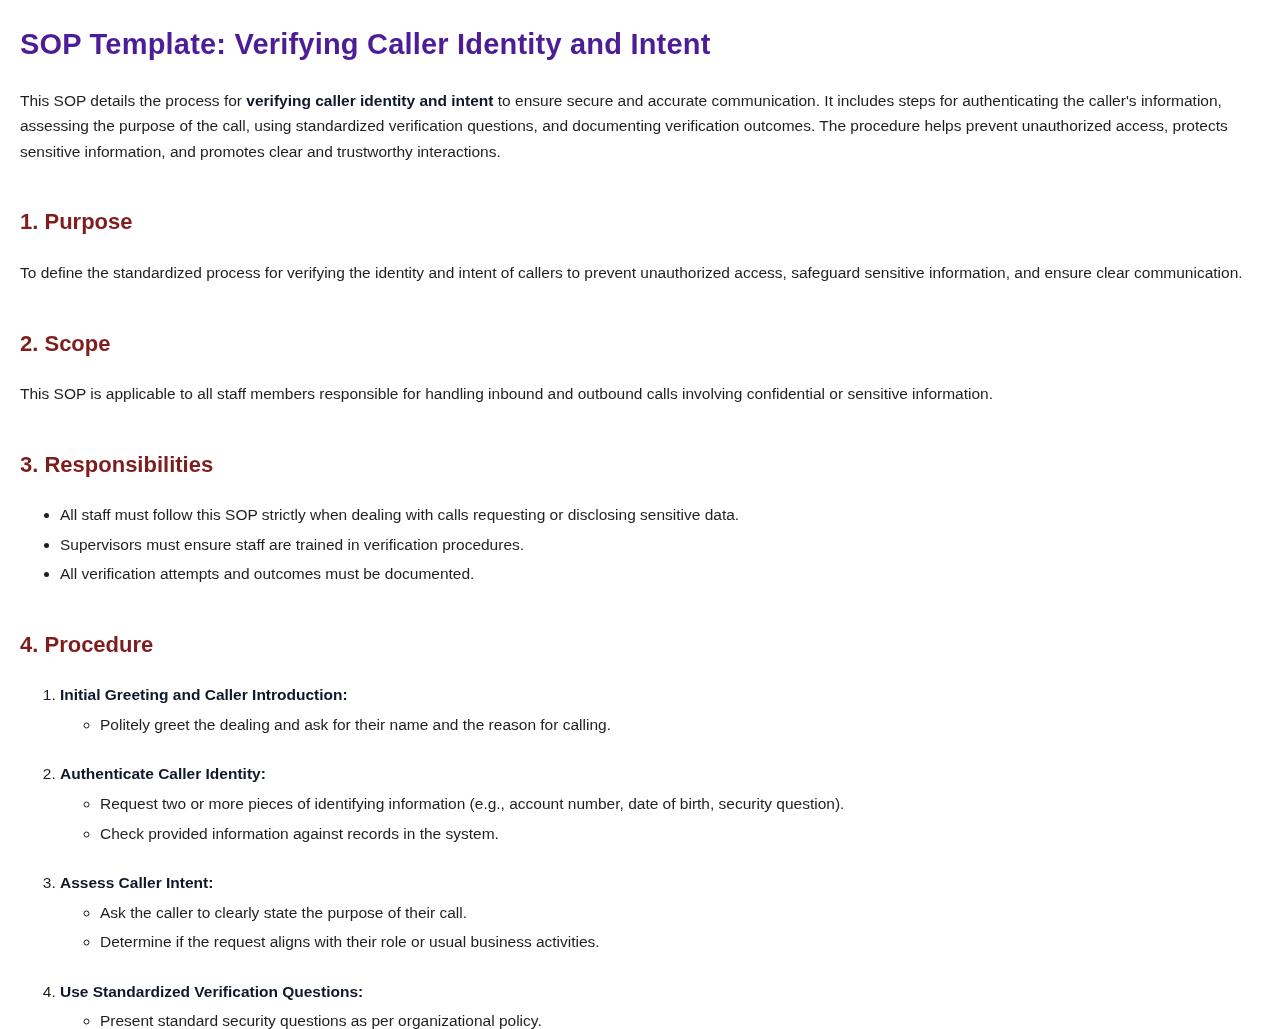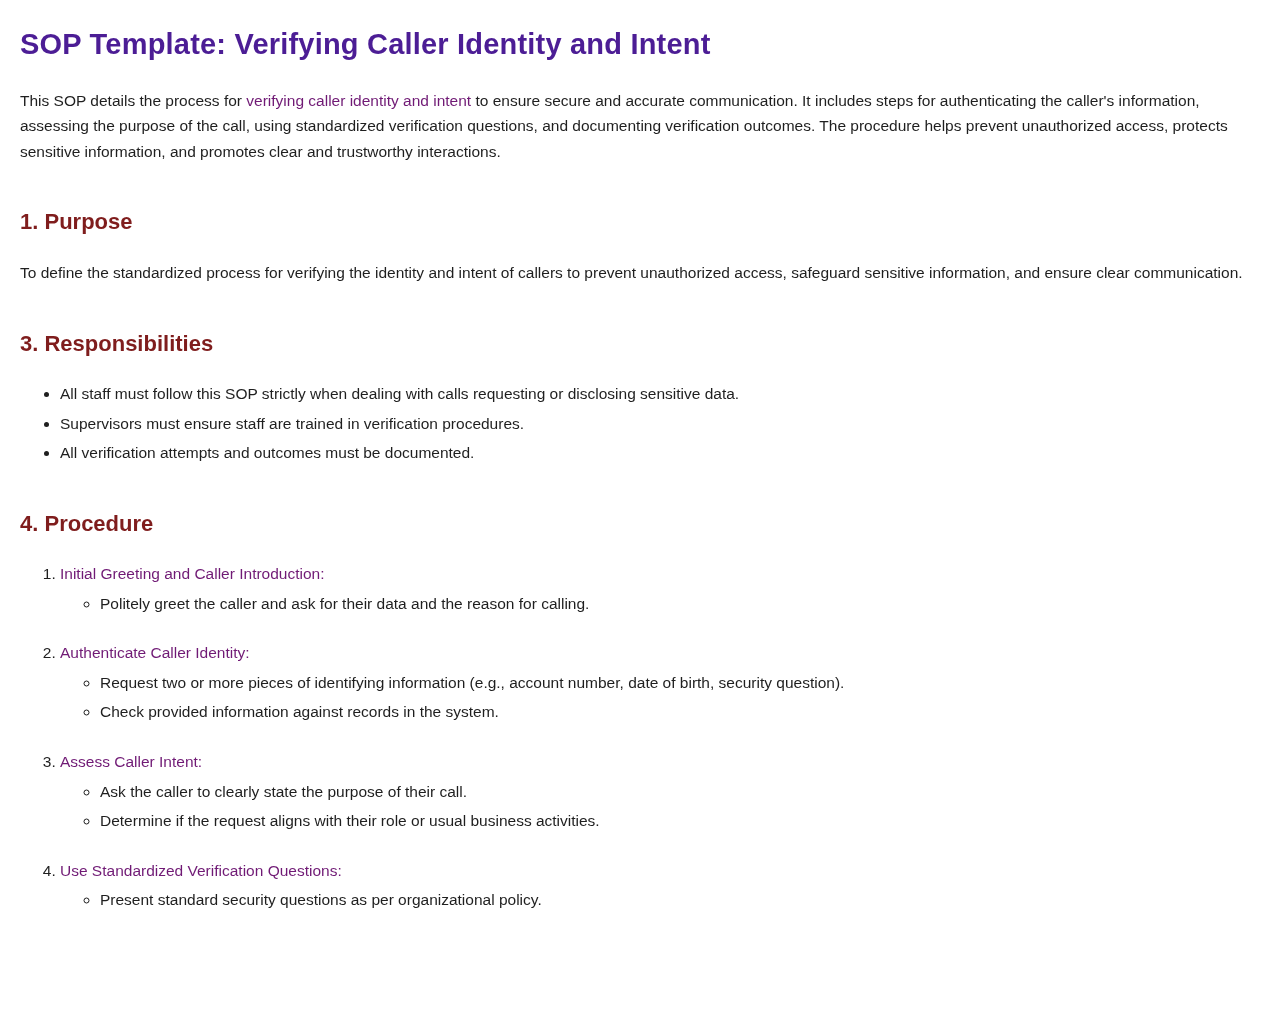--- a/index.html
+++ b/index.html
@@ -30,22 +30,22 @@
     font-size: 22px;
     font-weight: bold;
     color: #7f1d1d;
     margin: 44px 0 24px 0;
     line-height: 1.25;
   }
   .doc p {
     margin: 16px 0 16px 0;
   }
   .doc .intro b, .doc .step-title {
-    font-weight: normal;
-    color: #701a75;
+    font-weight: bold;
+    color: #0f172a;
   }
   ul.resp-list {
     list-style-type: disc;
     margin: 2px 0 26px 0;
     padding-left: 40px;
   }
   ul.resp-list li {
     margin: 0 0 4px 0;
   }
   ol.procedure-list {
@@ -72,38 +72,42 @@
 
   <h1>SOP Template: Verifying Caller Identity and Intent</h1>
 
   <p class="intro"><span>This SOP details the process for </span><b>verifying caller identity and intent</b><span> to ensure secure and accurate communication. It includes steps for authenticating the caller's information, assessing the purpose of the call, using standardized verification questions, and documenting verification outcomes. The procedure helps prevent unauthorized access, protects sensitive information, and promotes clear and trustworthy interactions.</span></p>
 
   <section>
     <h2>1. Purpose</h2>
     <p>To define the standardized process for verifying the identity and intent of callers to prevent unauthorized access, safeguard sensitive information, and ensure clear communication.</p>
   </section>
 
+  <section>
+    <h2>2. Scope</h2>
+    <p>This SOP is applicable to all staff members responsible for handling inbound and outbound calls involving confidential or sensitive information.</p>
+  </section>
 
   <section>
     <h2>3. Responsibilities</h2>
     <ul class="resp-list">
       <li>All staff must follow this SOP strictly when dealing with calls requesting or disclosing sensitive data.</li>
       <li>Supervisors must ensure staff are trained in verification procedures.</li>
       <li>All verification attempts and outcomes must be documented.</li>
     </ul>
   </section>
 
   <section>
     <h2>4. Procedure</h2>
     <ol class="procedure-list">
 
       <li>
         <span class="step-title">Initial Greeting and Caller Introduction:</span>
         <ul class="substeps">
-          <li>Politely greet the caller and ask for their data and the reason for calling.</li>
+          <li>Politely greet the dealing and ask for their name and the reason for calling.</li>
         </ul>
       </li>
 
       <li>
         <span class="step-title">Authenticate Caller Identity:</span>
         <ul class="substeps">
           <li>Request two or more pieces of identifying information (e.g., account number, date of birth, security question).</li>
           <li>Check provided information against records in the system.</li>
         </ul>
       </li>

